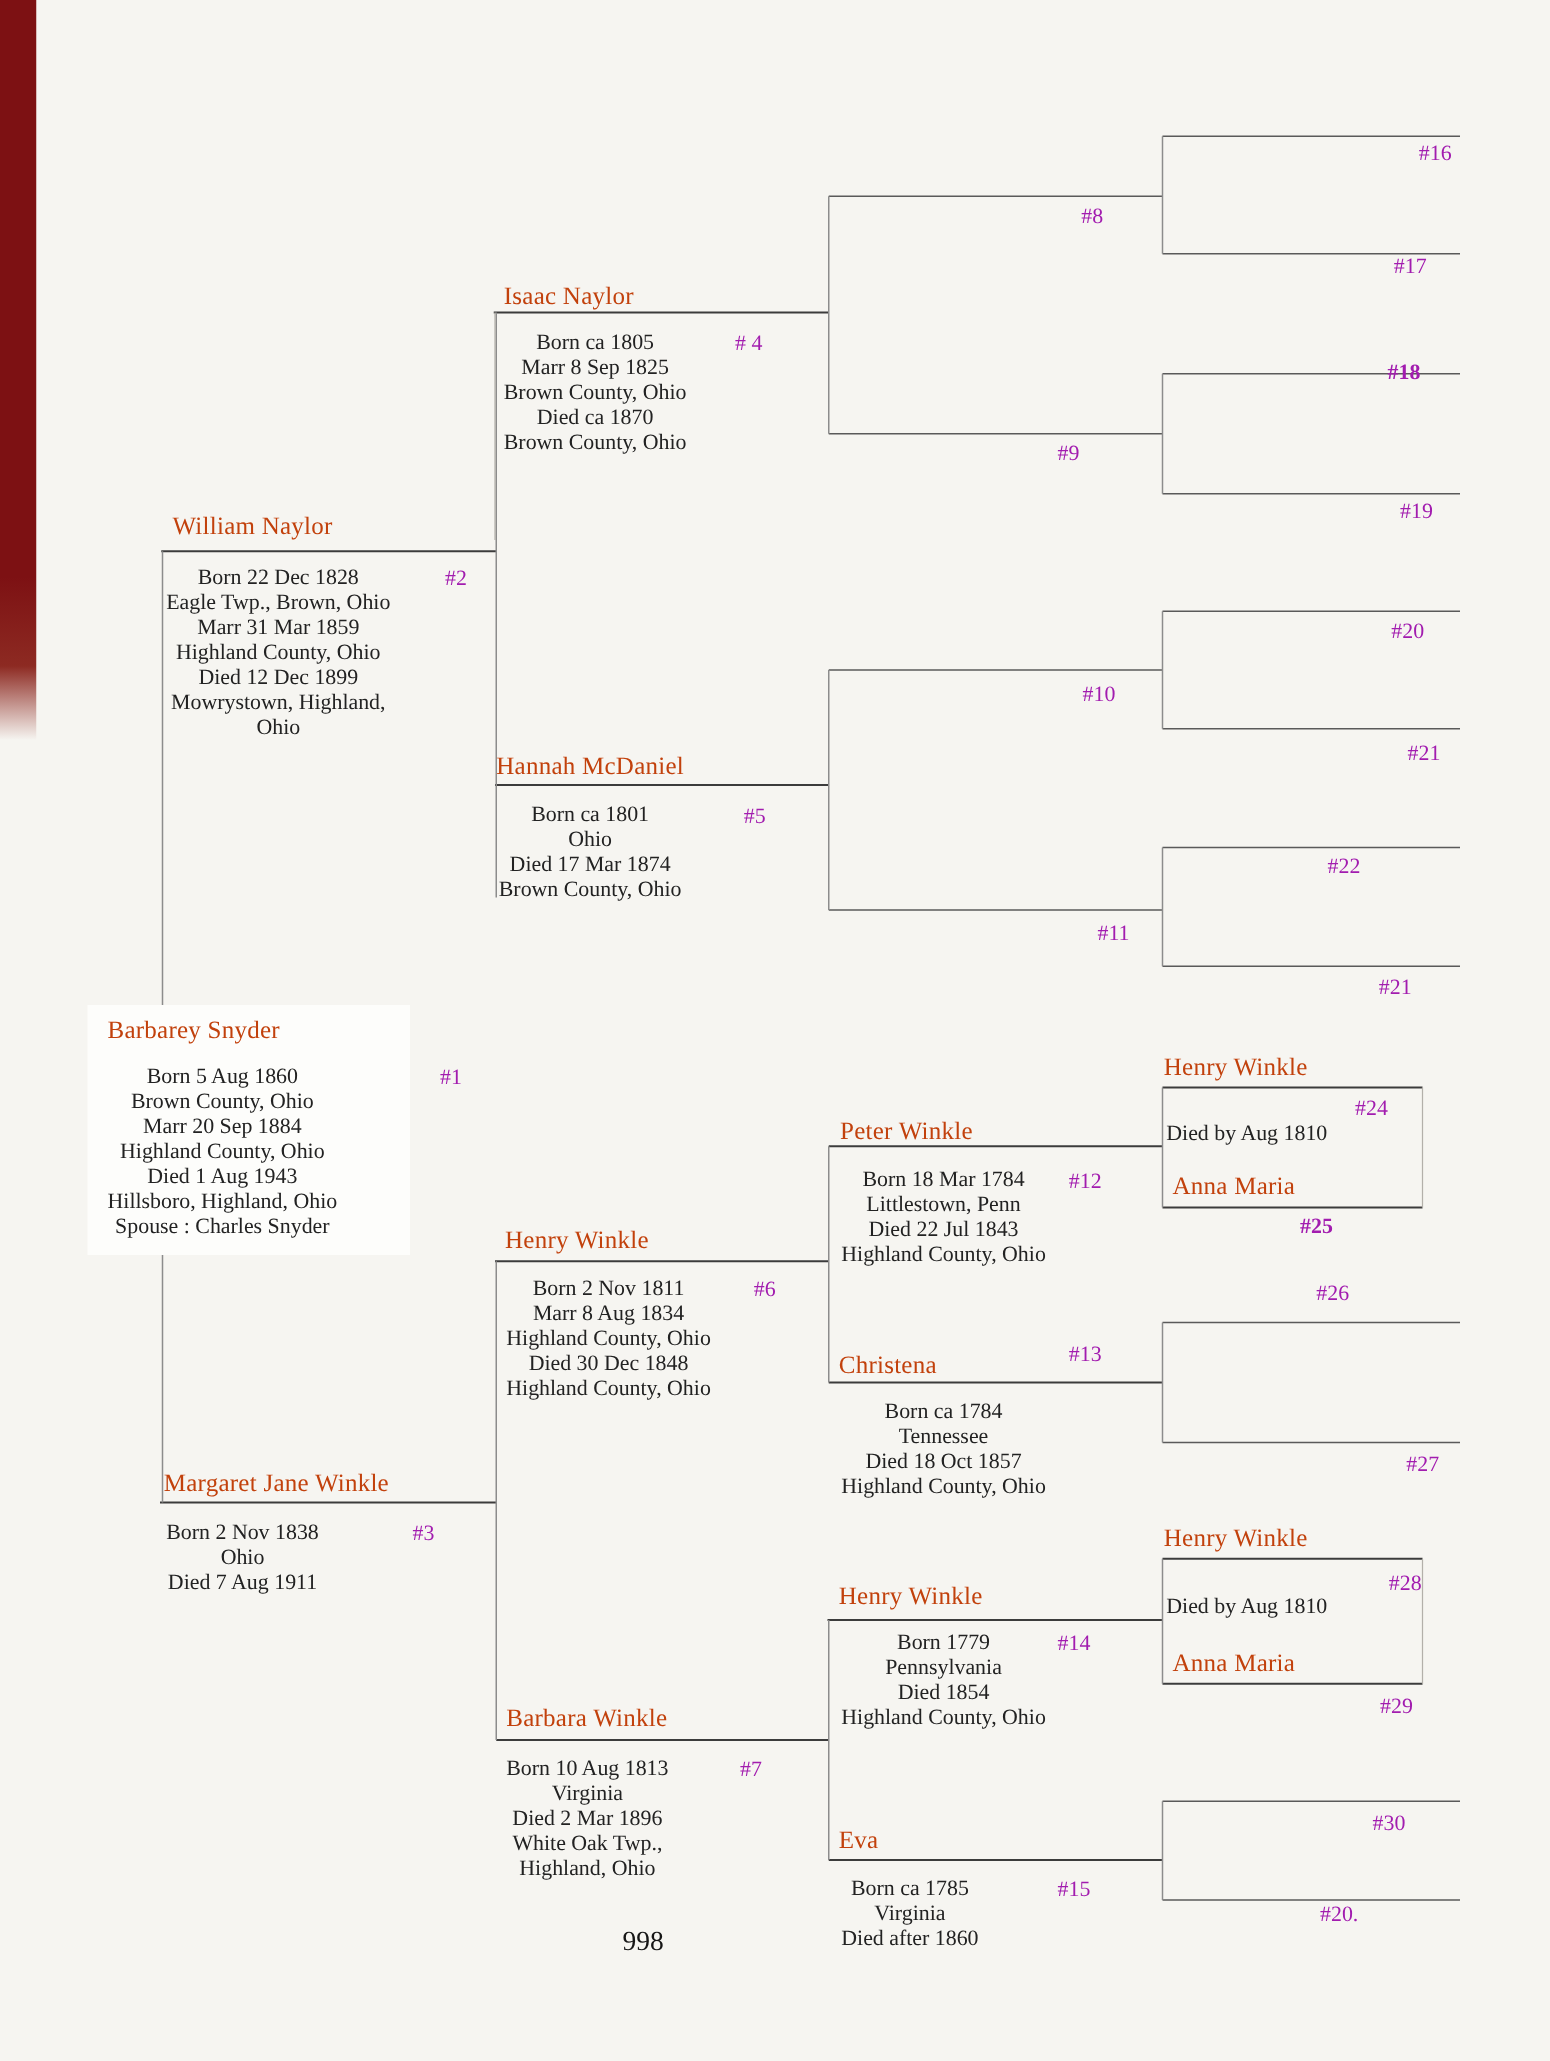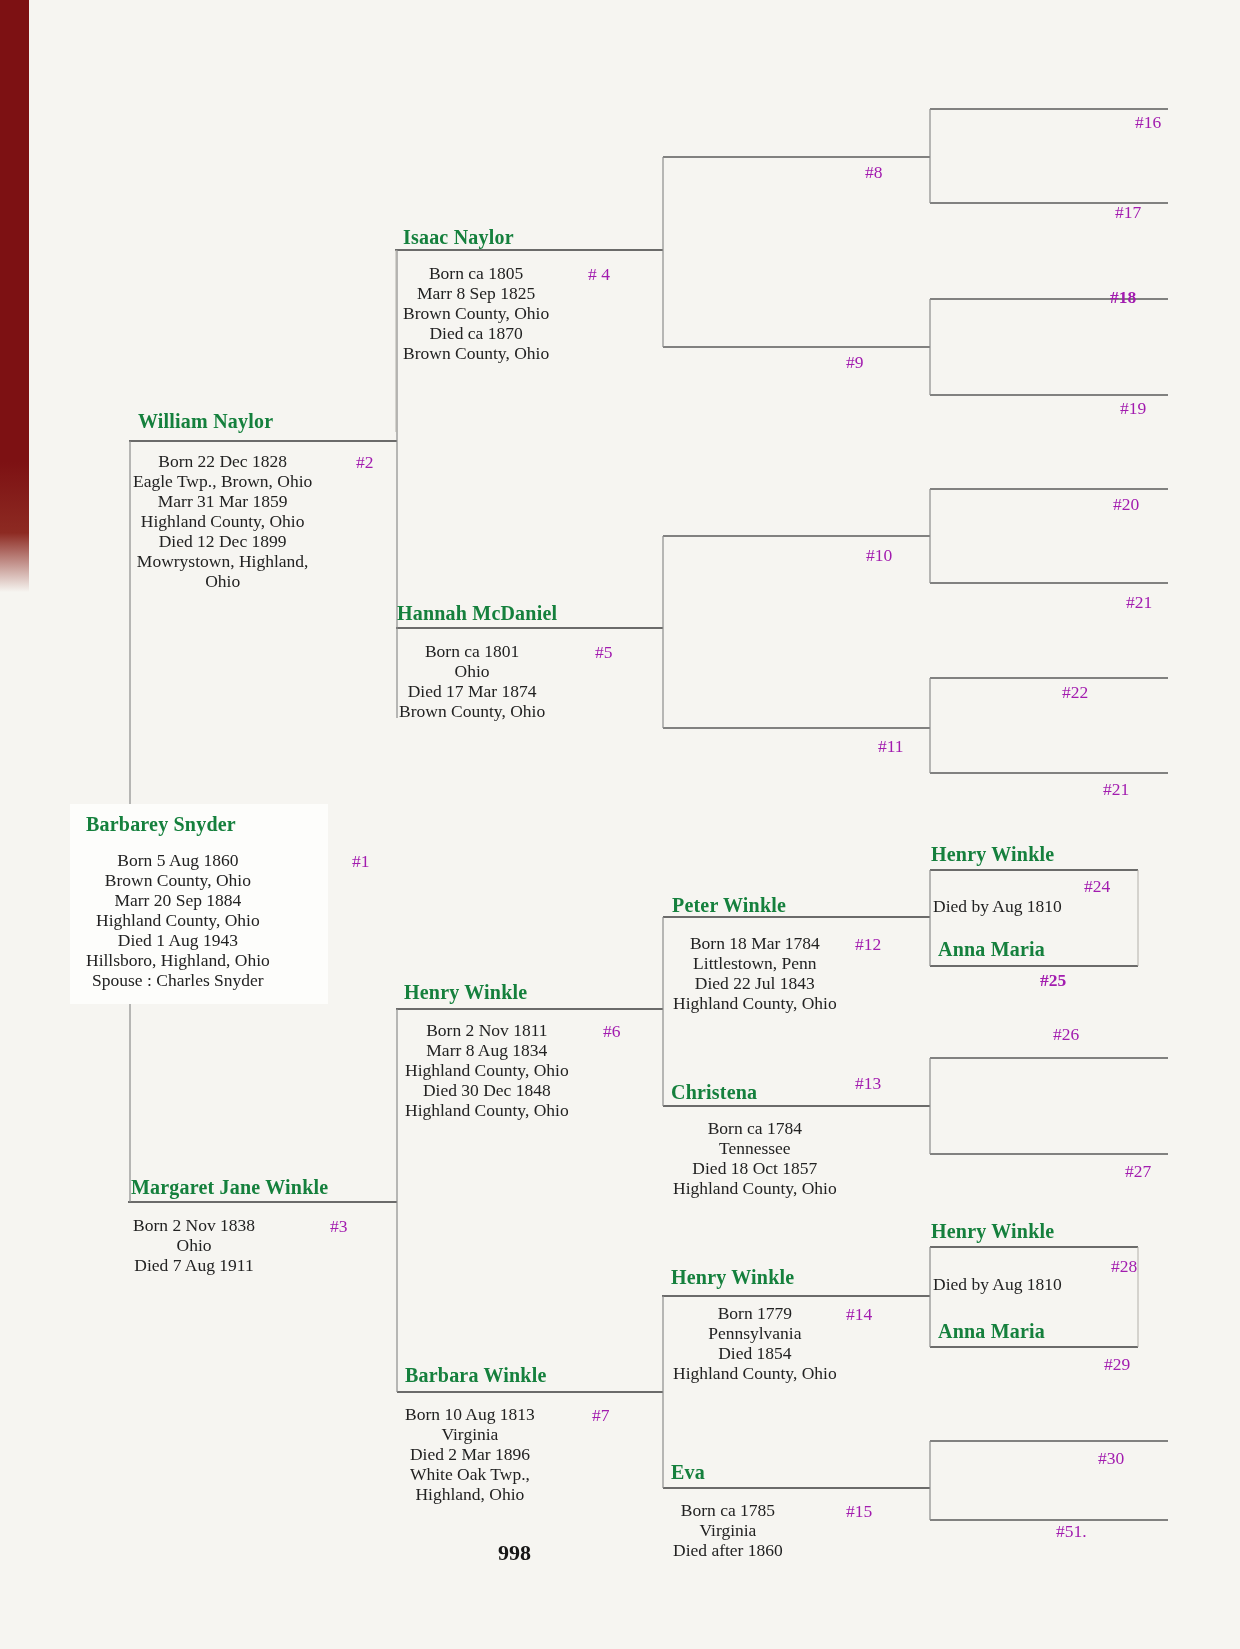--- a/index.html
+++ b/index.html
@@ -6,27 +6,27 @@
   #page{position:relative;width:1240px;height:1649px;background:#f6f5f1;overflow:hidden;
         font-family:"Liberation Serif", serif;color:#1f1f1f;}
   #lines{position:absolute;left:0;top:0;width:1240px;height:1649px;}
   .ul{stroke:#3c3c3c;stroke-width:1.6;}
   .sl{stroke:#5a5a5a;stroke-width:1.3;}
   .vl{stroke:#8c8c8c;stroke-width:1.2;}
   .fe{stroke:#b3b0aa;stroke-width:1;}
   .stripe{position:absolute;left:0;top:0;width:29px;height:592px;
           background:linear-gradient(180deg,#7d1113 0%,#7d1113 78%,#8d2a22 90%,rgba(125,17,19,0) 100%);}
   .whitebox{position:absolute;left:70px;top:804px;width:258px;height:200px;background:#fdfdfb;}
-  .pname{position:absolute;font-weight:bold;font-size:20px;line-height:23px;white-space:nowrap;
-         color:#15803d;letter-spacing:0.2px;z-index:3;}
+  .pname{position:absolute;font-weight:normal;font-size:20px;line-height:23px;white-space:nowrap;
+         color:#c2410c;letter-spacing:0.2px;z-index:3;}
   .pdet{position:absolute;font-size:17.5px;line-height:20px;white-space:nowrap;color:#222;z-index:3;}
   .pdet div{height:20px;text-align:center;}
   .num{position:absolute;font-size:17.5px;line-height:20px;white-space:nowrap;color:#a21caf;z-index:3;}
   .num.b{font-weight:bold;}
-  .pageno{position:absolute;left:498px;top:1540px;font-weight:bold;font-size:22px;color:#161616;z-index:3;}
+  .pageno{position:absolute;left:498px;top:1540px;font-weight:normal;font-size:22px;color:#161616;z-index:3;}
 </style>
 </head>
 <body>
 
 <div id="page">
 
   <svg id="lines" viewBox="0 0 1240 1649">
 
     <line class="ul" x1="129" y1="441" x2="397" y2="441"></line>
     <line class="ul" x1="128" y1="1202" x2="397" y2="1202"></line>
@@ -219,17 +219,17 @@
   <div class="num" style="left:1115px;top:202px">#17</div>
   <div class="num b" style="left:1110px;top:287px">#18</div>
   <div class="num" style="left:1120px;top:398px">#19</div>
   <div class="num" style="left:1113px;top:494px">#20</div>
   <div class="num" style="left:1126px;top:592px">#21</div>
   <div class="num" style="left:1062px;top:682px">#22</div>
   <div class="num" style="left:1103px;top:779px">#21</div>
   <div class="num" style="left:1053px;top:1024px">#26</div>
   <div class="num" style="left:1125px;top:1161px">#27</div>
   <div class="num" style="left:1098px;top:1448px">#30</div>
-  <div class="num" style="left:1056px;top:1521px">#51.</div>
+  <div class="num" style="left:1056px;top:1521px">#20.</div>
 
   <div class="pageno">998</div>
 
 </div>
 
 </body></html>

